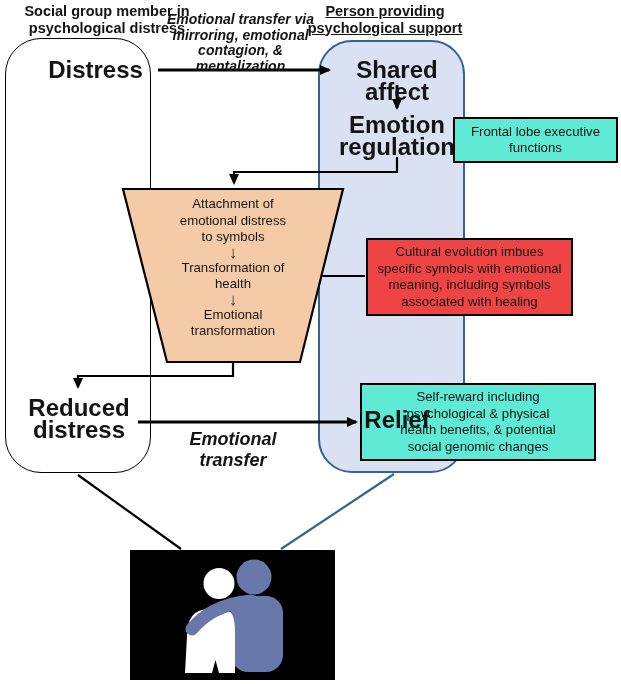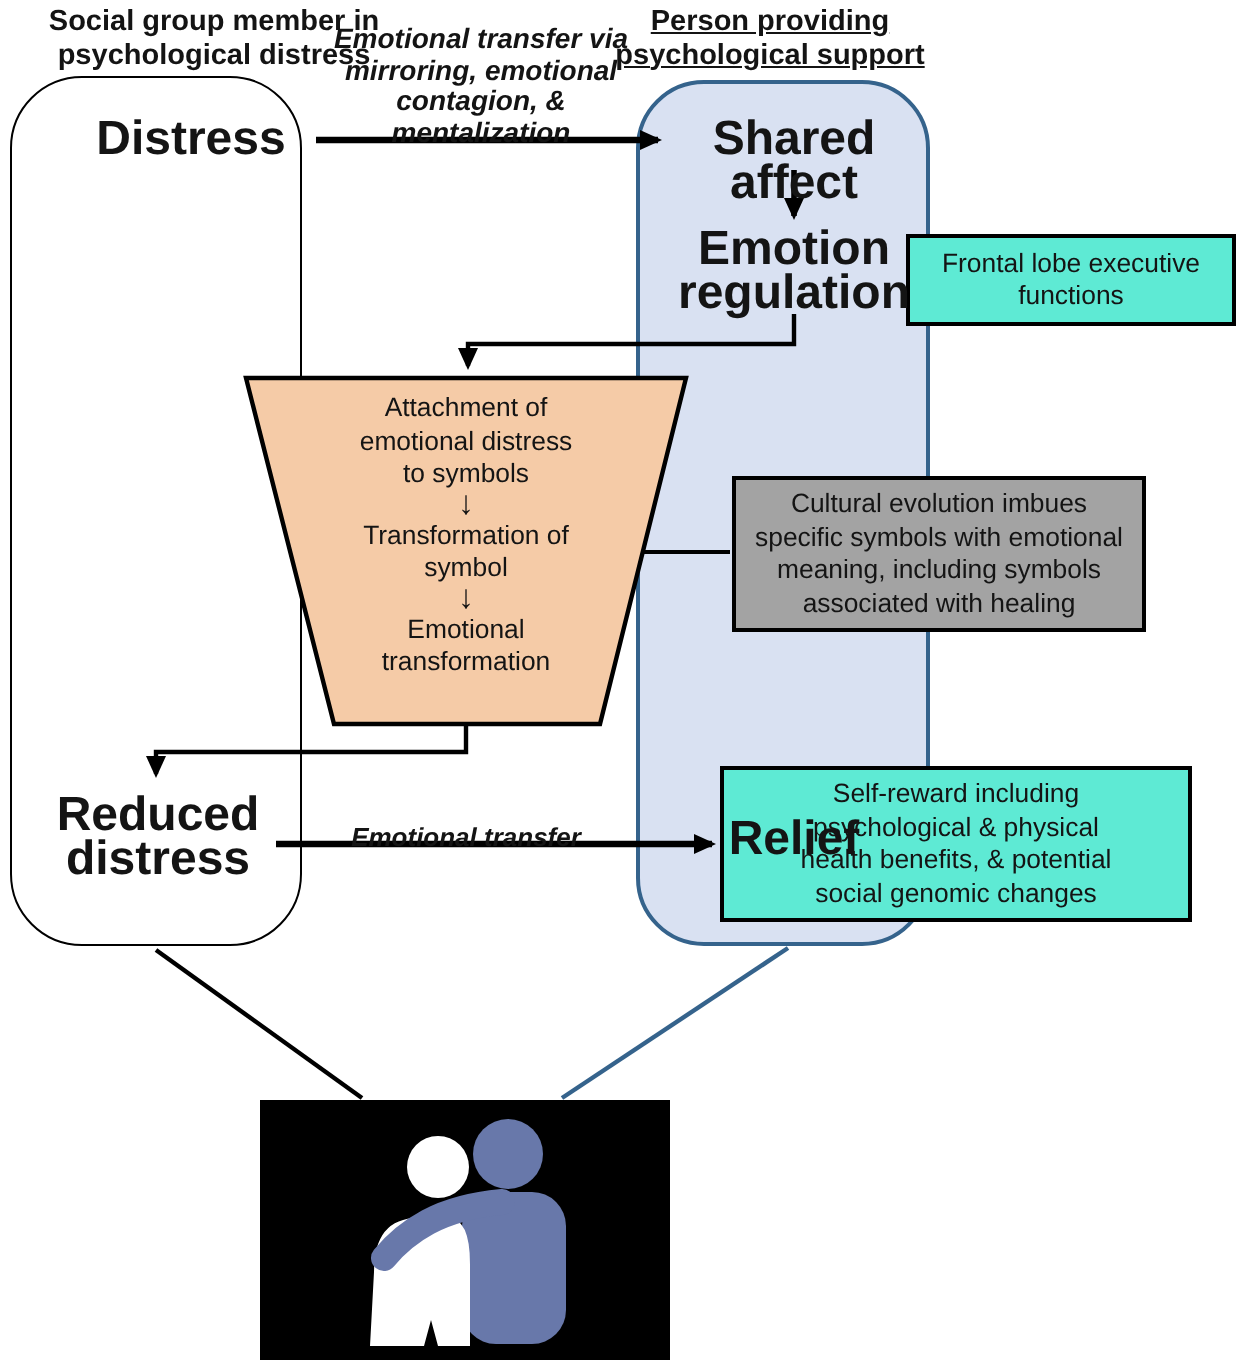--- a/index.html
+++ b/index.html
@@ -20,21 +20,21 @@
     border:1.6px solid #000;border-radius:36px;background:#ffffff;
   }
   .panel-right{
     left:318px;top:40px;width:147px;height:433px;
     border:2px solid #35638C;border-radius:34px;background:#D9E1F2;
   }
   .sidebox{
     display:flex;align-items:center;justify-content:center;
     border:2.3px solid #000;background:#5eead4;
   }
-  .sidebox.peach{background:#a3a3a3;}
+  .sidebox.peach{background:#ef4444;}
   .funnel-content{left:150px;top:196px;width:166px;}
   .mini-arrow{font-weight:700;font-size:16px;line-height:14px;transform:scaleY(1.05);}
   .imgbox{left:130px;top:550px;width:205px;height:130px;background:#000000;}
   svg{display:block;}
   .overlay{left:0;top:0;pointer-events:none;}
 </style>
 </head>
 <body>
 
 <div class="canvas">
@@ -88,37 +88,37 @@
   </div>
 
   <div class="abs hdr ctr preline" style="left:7px;top:3px;width:200px;">Social group member in
 psychological distress</div>
   <div class="abs hdr ctr preline" style="left:285px;top:3px;width:200px;text-decoration:underline;">Person providing
 psychological support</div>
 
   <div class="abs ital ctr preline" style="left:158px;top:12px;width:165px;font-size:14px;line-height:15.5px;">Emotional transfer via
 mirroring, emotional
 contagion, &amp; mentalization</div>
-  <div class="abs ital ctr" style="left:162px;top:411px;width:142px;font-size:13px;">Emotional transfer</div>
+  <div class="abs ital ctr" style="left:162px;top:429px;width:142px;font-size:18px;">Emotional transfer</div>
 
   <div class="abs node ctr" style="left:28px;top:59px;width:135px;">Distress</div>
   <div class="abs node ctr" style="left:327px;top:59px;width:140px;">Shared affect</div>
   <div class="abs node ctr preline" style="left:327px;top:114px;width:140px;">Emotion
 regulation</div>
   <div class="abs node ctr preline" style="left:9px;top:397px;width:140px;">Reduced
 distress</div>
   <div class="abs node ctr" style="left:347px;top:409px;width:100px;">Relief</div>
 
   <div class="abs ctr funnel-content">
     <div class="small preline">Attachment of
 emotional distress
 to symbols</div>
     <div class="mini-arrow">↓</div>
     <div class="small preline">Transformation of
-symbol</div>
+health</div>
     <div class="mini-arrow">↓</div>
     <div class="small preline">Emotional
 transformation</div>
   </div>
 
   <div class="abs imgbox">
     <svg width="205" height="130" viewBox="0 0 205 130">
       <rect x="0" y="0" width="205" height="130" fill="#000000"></rect>
 
       <circle cx="124" cy="27" r="17.5" fill="#6878AA"></circle>

